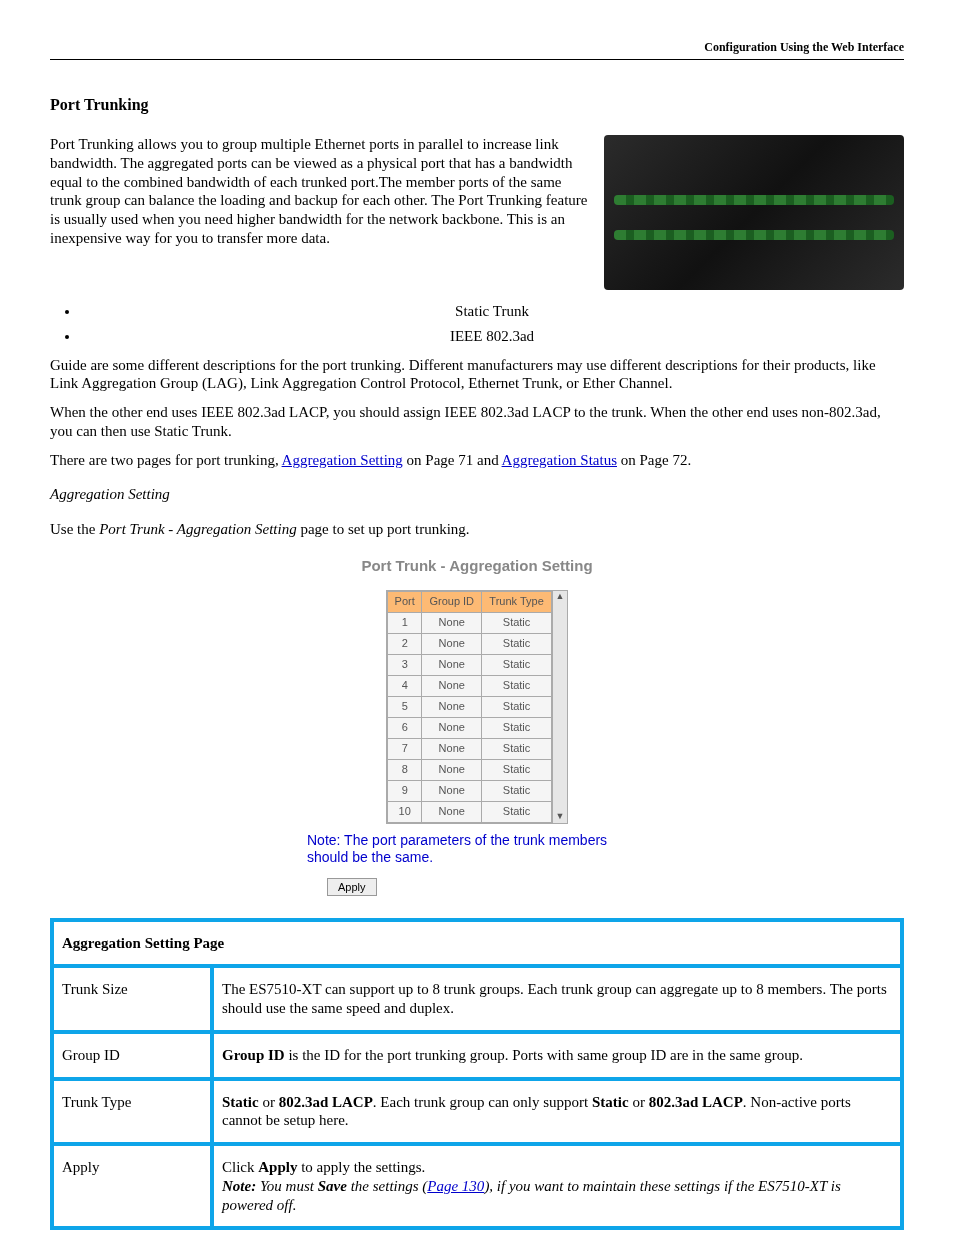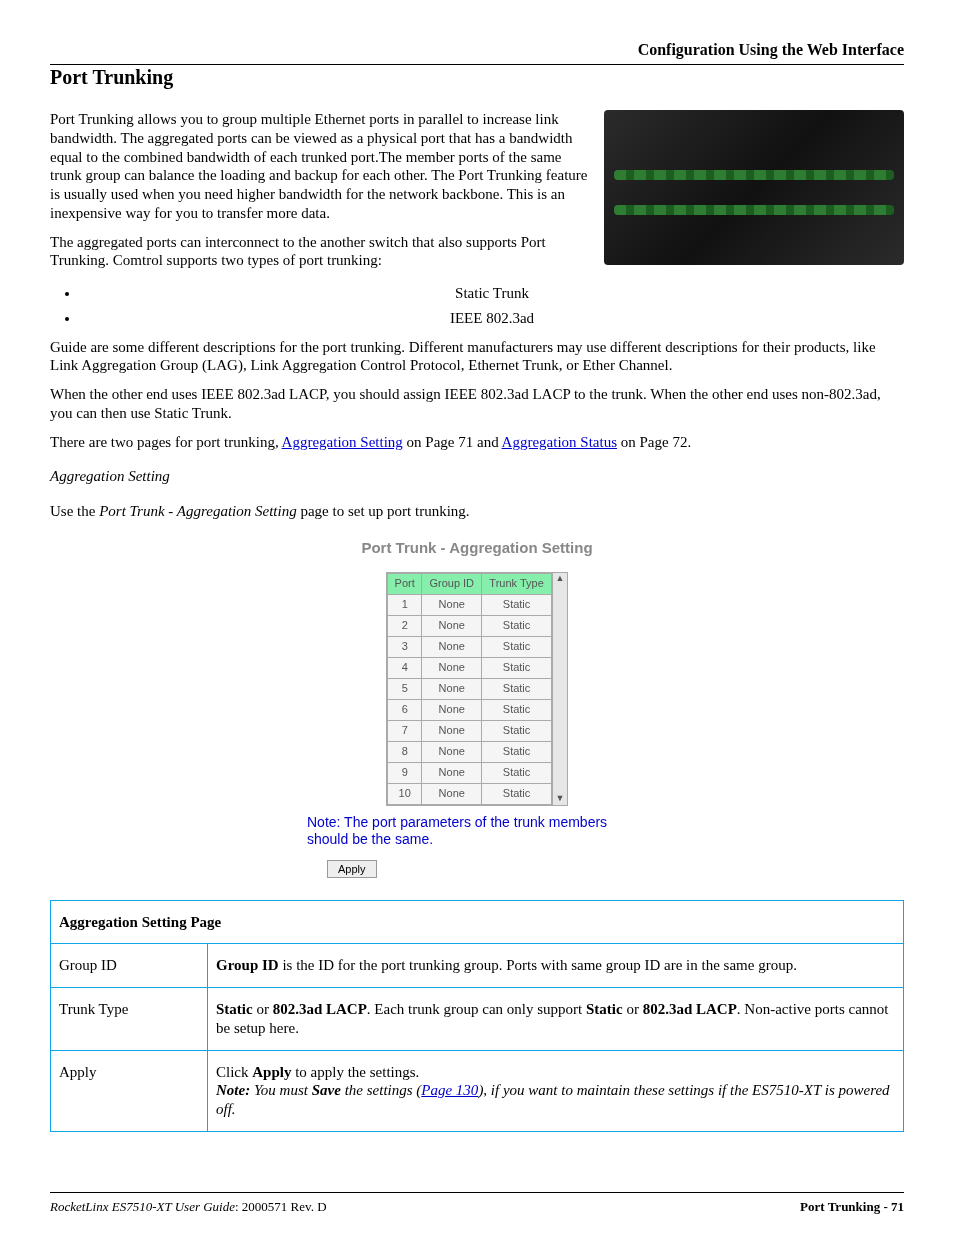--- a/index.html
+++ b/index.html
@@ -9,25 +9,26 @@
     margin: 0;
     padding: 40px 50px;
     width: 954px;
     box-sizing: border-box;
     line-height: 1.25;
   }
   .header-bar {
     border-bottom: 1.5px solid #000;
     text-align: right;
     font-weight: bold;
+    font-size: 12px;
+    padding-bottom: 4px;
+    margin-bottom: 35px;
+  }
+  h2.section-title {
     font-size: 16px;
-    padding-bottom: 4px;
-  }
-  h2.section-title {
-    font-size: 20px;
     font-weight: bold;
     margin: 0 0 20px 0;
   }
   .intro-block {
     overflow: hidden;
   }
   .device-figure {
     float: right;
     width: 300px;
     height: 155px;
@@ -82,21 +83,21 @@
     background:#fff;
   }
   table.ui-table { border-collapse: collapse; flex: 1; }
   table.ui-table th, table.ui-table td {
     border: 1px solid #aaa;
     padding: 2px 6px;
     text-align: center;
     height: 16px;
     background: #f5f5f5;
   }
-  table.ui-table th { background:#86efac; font-weight: normal;}
+  table.ui-table th { background:#fdba74; font-weight: normal;}
   .scroll-col {
     width: 14px;
     background: #e6e6e6;
     border-left: 1px solid #aaa;
     display:flex;
     flex-direction:column;
     justify-content:space-between;
     align-items:center;
     font-size:9px;
     color:#555;
@@ -118,21 +119,21 @@
     margin-left: calc(50% - 150px);
     cursor: pointer;
   }
   table.doc-table {
     border-collapse: collapse;
     width: 100%;
     margin-top: 22px;
     font-size: 15px;
   }
   table.doc-table th, table.doc-table td {
-    border: 1px solid #0ea5e9;
+    border: 4px solid #0ea5e9;
     padding: 12px 8px;
     vertical-align: top;
     text-align: left;
   }
   table.doc-table th {
     font-weight: bold;
     background: #fff;
   }
   .footer {
     border-top: 1.5px solid #000;
@@ -154,21 +155,20 @@
 
 <div class="header-bar">
   <span>Configuration Using the Web Interface</span>
 </div>
 
 <h2 class="section-title">Port Trunking</h2>
 
 <div class="intro-block">
   <div class="device-figure"></div>
   <p>Port Trunking allows you to group multiple Ethernet ports in parallel to increase link bandwidth. The aggregated ports can be viewed as a physical port that has a bandwidth equal to the combined bandwidth of each trunked port.The member ports of the same trunk group can balance the loading and backup for each other. The Port Trunking feature is usually used when you need higher bandwidth for the network backbone. This is an inexpensive way for you to transfer more data.</p>
-  <p>The aggregated ports can interconnect to the another switch that also supports Port Trunking. Comtrol supports two types of port trunking:</p>
 </div>
 
 <ul class="bullets">
   <li>Static Trunk</li>
   <li>IEEE 802.3ad</li>
 </ul>
 
 <p>Guide are some different descriptions for the port trunking. Different manufacturers may use different descriptions for their products, like Link Aggregation Group (LAG), Link Aggregation Control Protocol, Ethernet Trunk, or Ether Channel.</p>
 <p>When the other end uses IEEE 802.3ad LACP, you should assign IEEE 802.3ad LACP to the trunk. When the other end uses non-802.3ad, you can then use Static Trunk.</p>
 
@@ -256,20 +256,24 @@
 <button class="ui-apply">Apply</button>
 
 <table class="doc-table">
   <thead>
     <tr>
         <th colspan="2">Aggregation Setting Page</th>
       </tr>
   </thead>
   <tbody id="doc-rows">
       <tr>
+        <td style="width: 140px;">Trunk Size</td>
+        <td>The ES7510-XT can support up to 8 trunk groups. Each trunk group can aggregate up to 8 members. The ports should use the same speed and duplex.</td>
+      </tr>
+      <tr>
         <td style="width: 140px;">Group ID</td>
         <td><b>Group ID</b> is the ID for the port trunking group. Ports with same group ID are in the same group.</td>
       </tr>
       <tr>
         <td style="width: 140px;">Trunk Type</td>
         <td><b>Static</b> or <b>802.3ad LACP</b>. Each trunk group can only support <b>Static</b> or <b>802.3ad LACP</b>. Non-active ports cannot be setup here.</td>
       </tr>
       <tr>
         <td style="width: 140px;">Apply</td>
         <td>Click <b>Apply</b> to apply the settings.<br><b><i>Note:</i></b> <i>You must <b>Save</b> the settings (<a class="doclink" href="#">Page 130</a>), if you want to maintain these settings if the ES7510-XT is powered off.</i></td>

